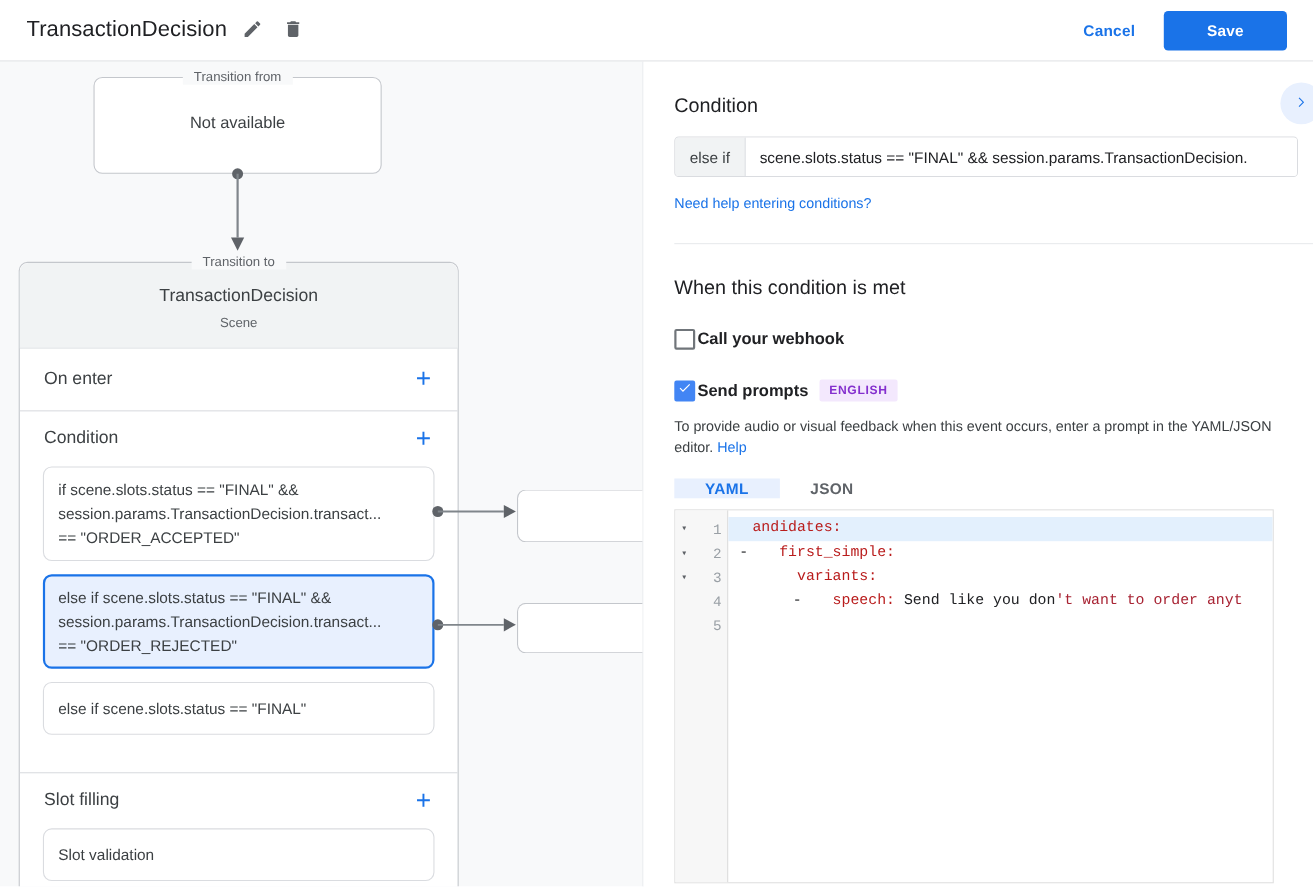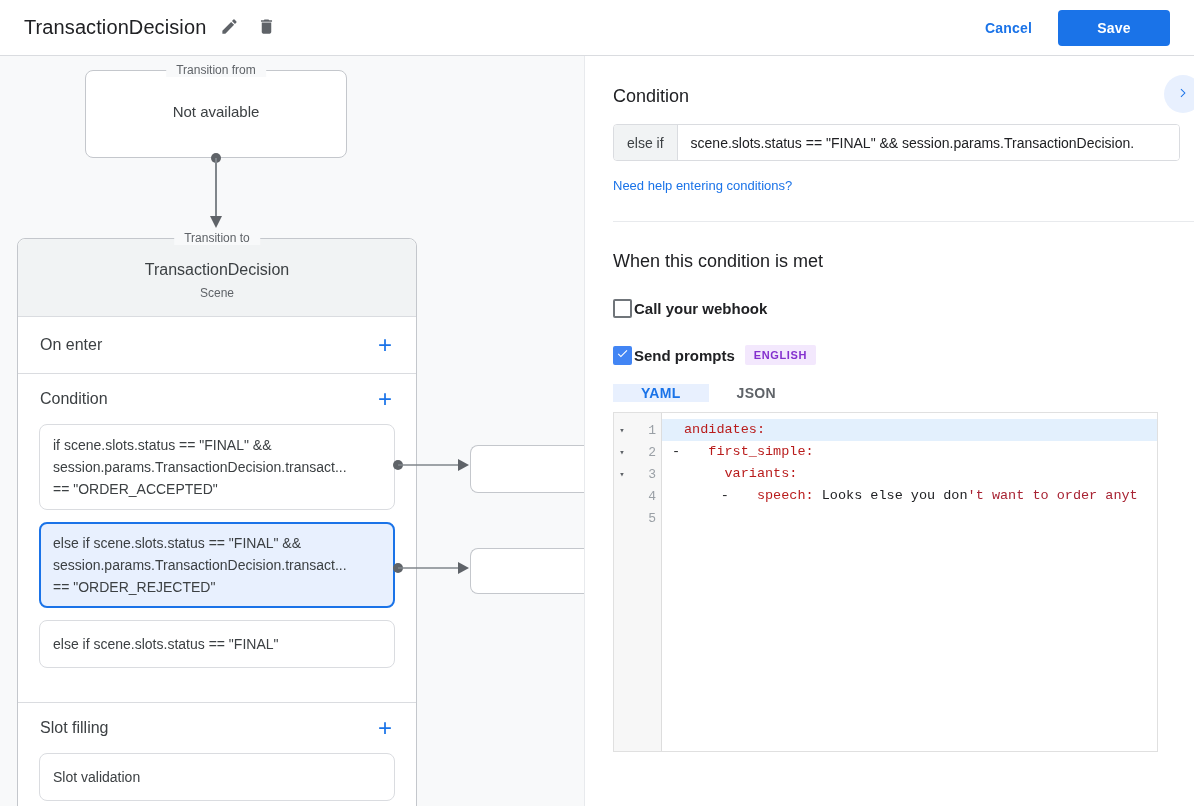--- a/index.html
+++ b/index.html
@@ -236,20 +236,21 @@
             <span>
               <svg width="13" height="13" viewBox="0 0 24 24">
                   <path d="M9 16.2 4.8 12l-1.4 1.4L9 19 21 7l-1.4-1.4z" fill="#fff"></path>
                 </svg>
             </span>
           </div>
           <span class="check-label">Send prompts</span>
           <span class="badge">ENGLISH</span>
         </div>
 
+        <p class="helper"><span>To provide audio or visual feedback when this event occurs, enter a prompt in the YAML/JSON editor. </span><a class="link">Help</a></p>
 
         <div class="tabs" id="editor-tabs">
             <button class="tab active">YAML</button>
             <button class="tab">JSON</button>
           </div>
 
         <div class="editor">
           <div class="gutter" id="editor-gutter">
               <div class="gutter-line">
                 <span class="fold">▾</span>
@@ -269,21 +270,21 @@
               </div>
               <div class="gutter-line">
                 <span class="fold"></span>
                 <span class="lnum">5</span>
               </div>
             </div>
           <div class="code" id="editor-code">
               <div class="code-line hl"><span class="tok-key">andidates:</span></div>
               <div class="code-line"><span class="tok-plain"> - </span><span class="tok-key">first_simple:</span></div>
               <div class="code-line"><span class="tok-plain">     </span><span class="tok-key">variants:</span></div>
-              <div class="code-line"><span class="tok-plain">       - </span><span class="tok-key">speech:</span><span class="tok-plain"> Looks else you don</span><span class="tok-string">'t want to order anyt</span></div>
+              <div class="code-line"><span class="tok-plain">       - </span><span class="tok-key">speech:</span><span class="tok-plain"> Send like you don</span><span class="tok-string">'t want to order anyt</span></div>
               <div class="code-line"></div>
             </div>
         </div>
       </div>
 
     </div>
   </div>
 </div>
 
 </body></html>

